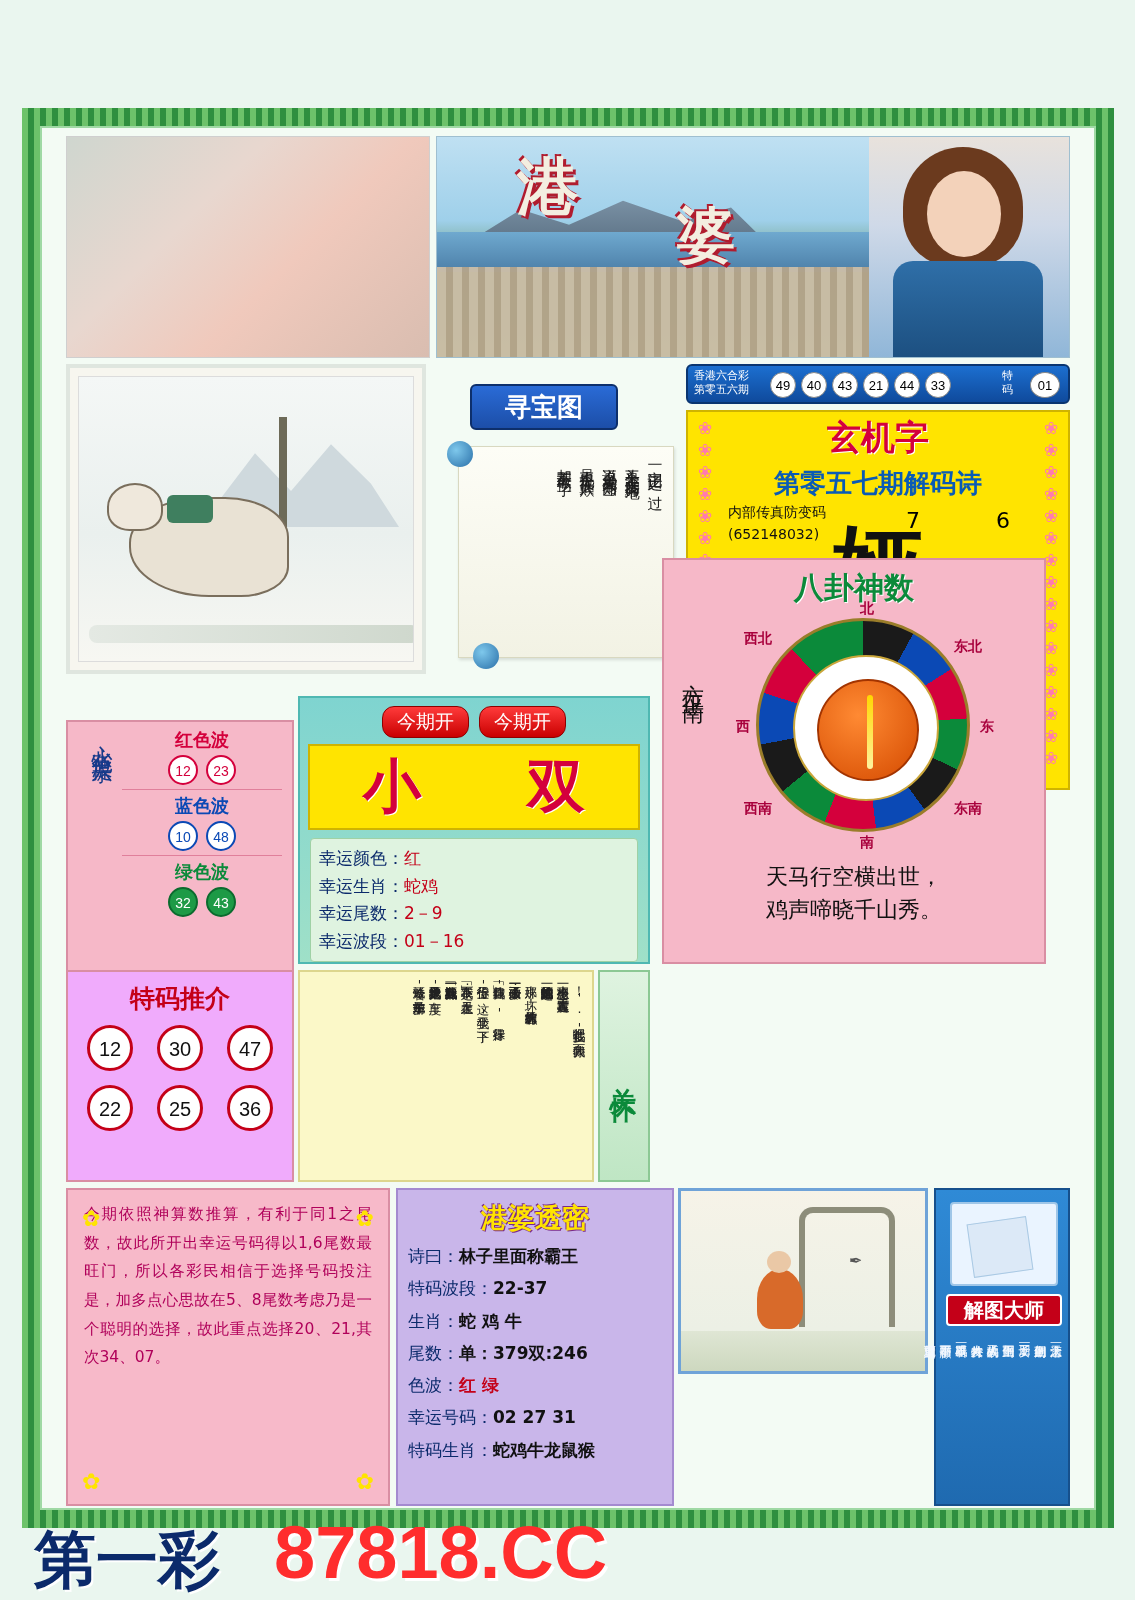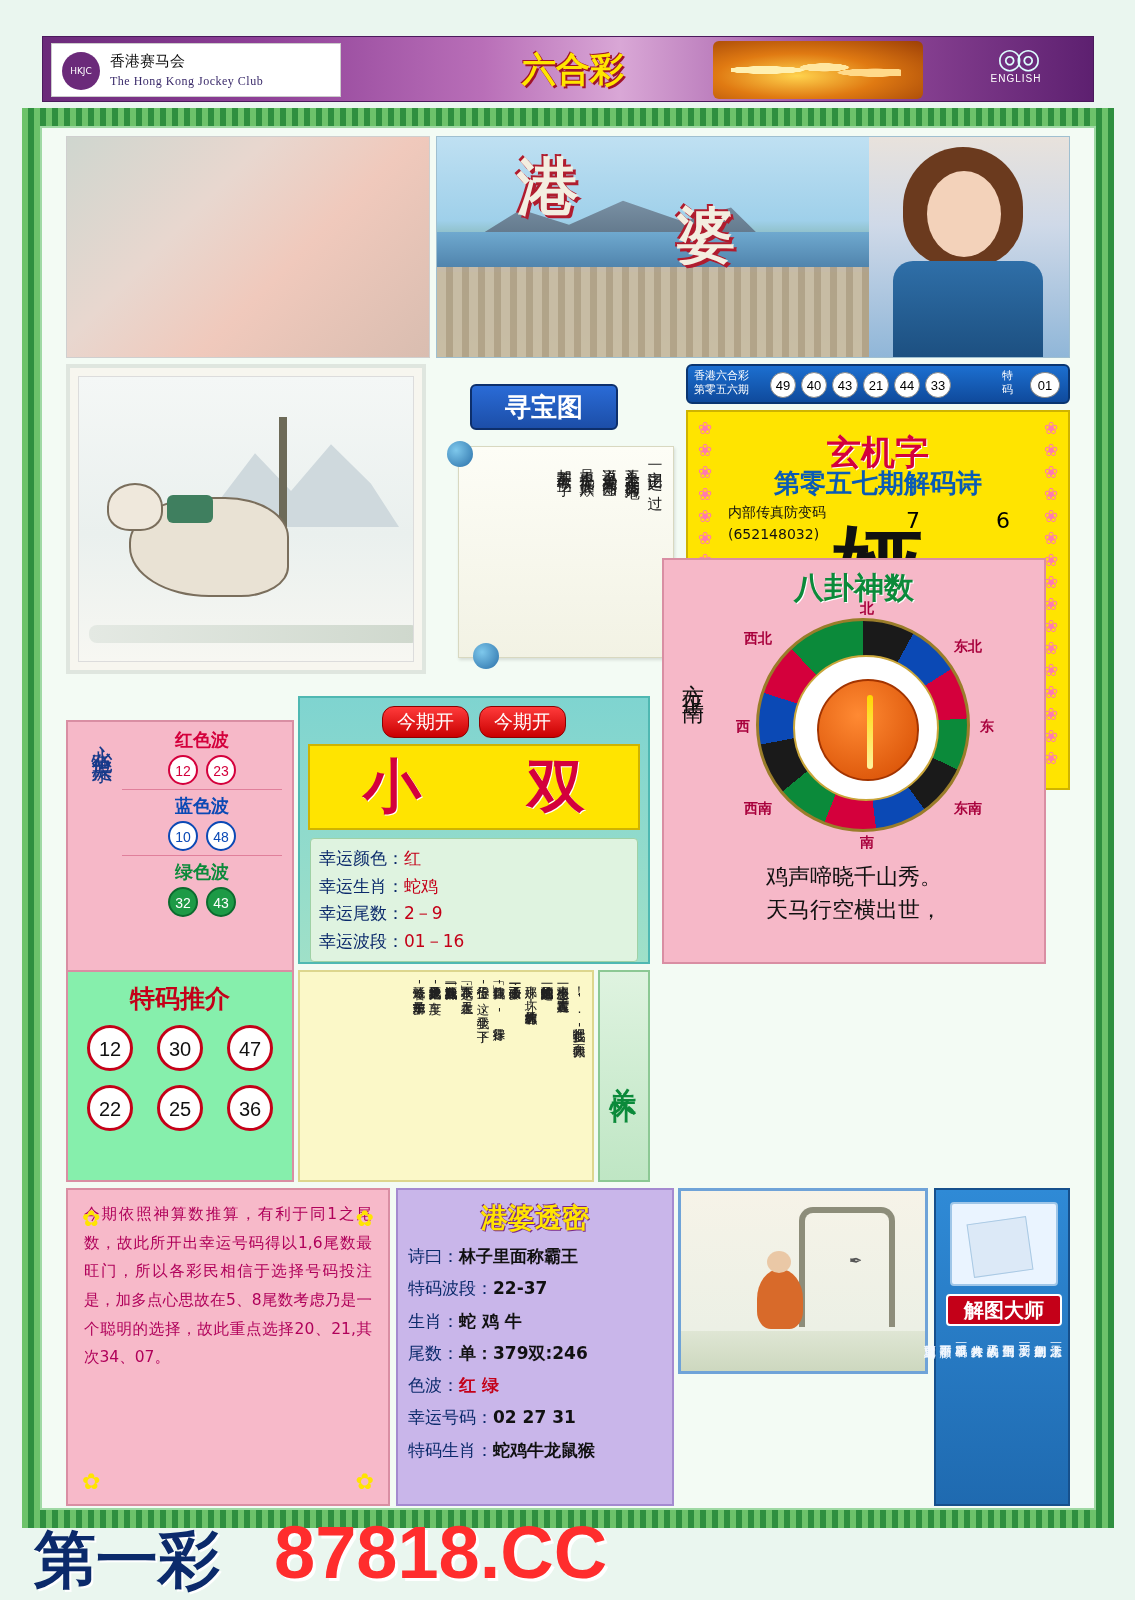--- a/index.html
+++ b/index.html
@@ -236,21 +236,21 @@
     overflow:hidden;
   }
   #xuanji .flower-col {
     position:absolute; top:0; bottom:0; width:30px;
     display:flex; flex-direction:column; align-items:center; padding-top:6px; gap:2px;
     font-size:17px; color:#ff7ab0;
   }
   #xuanji .flower-col.l { left:2px; }
   #xuanji .flower-col.r { right:2px; }
   #xuanji h2 {
-    position:absolute; left:0; right:0; top:18px; margin:0; text-align:center;
+    position:absolute; left:0; right:0; top:3px; margin:0; text-align:center;
     font-size:34px; color:#d4003c; font-weight:bold;
     text-shadow:1px 1px 0 #fff;
   }
   #xuanji .sub {
     position:absolute; left:0; right:0; top:54px; text-align:center;
     font-size:26px; color:#0a5bb5; font-weight:bold;
   }
   #xuanji .fax {
     position:absolute; left:40px; top:92px; font-size:14px; color:#111;
   }
@@ -373,21 +373,21 @@
   #bagua .d-se { left:290px; top:240px; }
   #bagua .d-sw { left:80px; top:240px; }
   #bagua .couplet {
     position:absolute; left:0; right:0; top:300px; text-align:center;
     font-size:22px; color:#111; line-height:1.5;
   }
 
   
   #tema {
     position:absolute; left:24px; top:842px; width:228px; height:212px;
-    background:#86efac; border:2px solid #d98ea3;
+    background:#f0abfc; border:2px solid #d98ea3;
   }
   #tema h3 { margin:10px 0 4px; text-align:center; font-size:25px; color:#c40018; font-weight:bold;}
   #tema .grid {
     display:grid; grid-template-columns:repeat(3,1fr); gap:14px 6px; padding:6px 10px 0;
     justify-items:center;
   }
   #tema .ball {
     width:46px; height:46px; border-radius:50%; background:#fff; border:3px solid #c40018;
     color:#111; font-size:20px; text-align:center; line-height:42px;
     font-family:"Liberation Sans",sans-serif;
@@ -508,33 +508,20 @@
     position:absolute; left:250px; top:2px; font-size:74px; font-weight:bold;
     color:#ff2d2d; text-shadow:3px 3px 0 #fff;
     font-family:"Liberation Sans",sans-serif;
   }
 </style>
 </head>
 <body>
 
 <div id="page">
 
-  <div id="header">
-    <div id="hkjc-logo">
-      <div class="badge">HKJC</div>
-      <div class="cn">香港赛马会</div>
-      <div class="en">The Hong Kong Jockey Club</div>
-    </div>
-    <div id="title-main">六合彩</div>
-    <div id="horse-art"></div>
-    <div id="english-btn">
-      <div class="rings">◎◎</div>
-      <div class="lbl">ENGLISH</div>
-    </div>
-  </div>
 
   <div id="frame"></div>
 
   <div id="frame-inner">
 
     <div id="banner-row">
       <div id="banner-left"></div>
       <div id="banner-right">
         <div class="mount"></div>
         <div class="sea"></div>
@@ -709,22 +696,22 @@
       </div>
       <div class="dir d-n">北</div>
       <div class="dir d-s">南</div>
       <div class="dir d-e">东</div>
       <div class="dir d-w">西</div>
       <div class="dir d-ne">东北</div>
       <div class="dir d-nw">西北</div>
       <div class="dir d-se">东南</div>
       <div class="dir d-sw">西南</div>
       <div class="couplet">
+        <div>天马行空横出世，</div>
         <div>鸡声啼晓千山秀。</div>
-        <div>天马行空横出世，</div>
       </div>
     </div>
 
     <div id="tema">
       <h3>特码推介</h3>
       <div class="grid">
         <div class="ball">12</div>
         <div class="ball">30</div>
         <div class="ball">47</div>
         <div class="ball">22</div>

